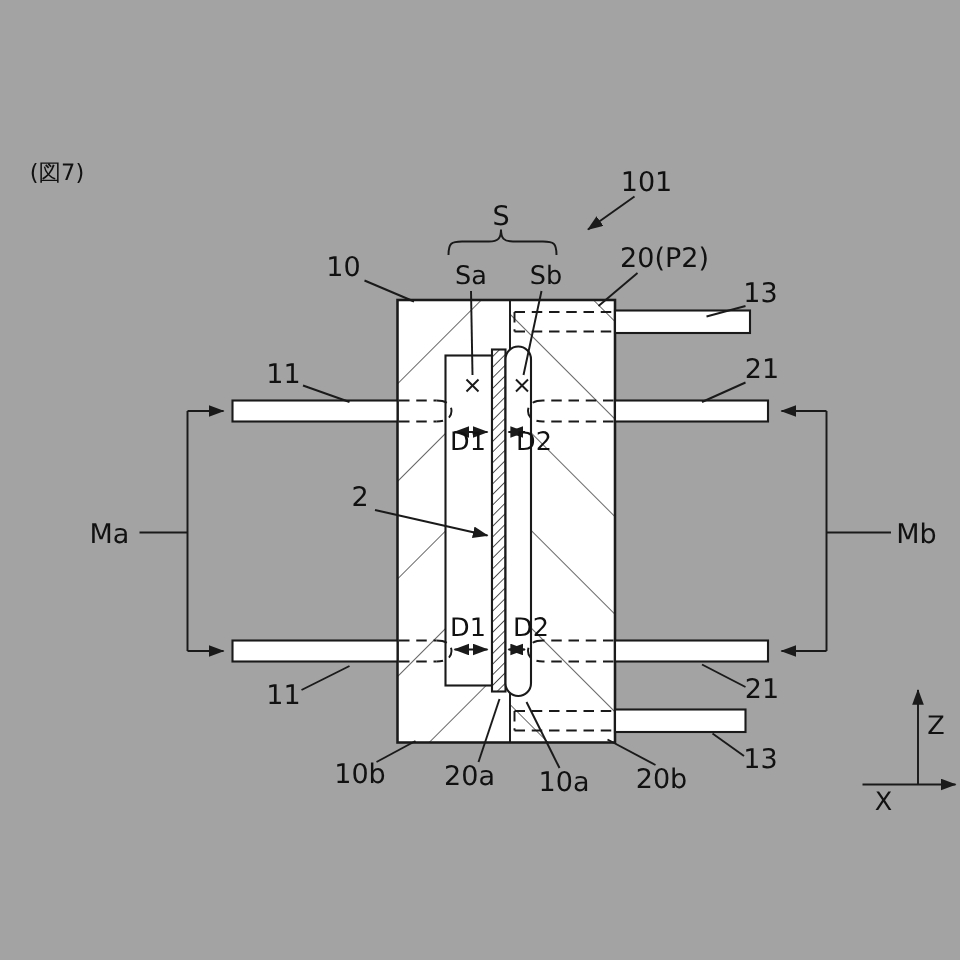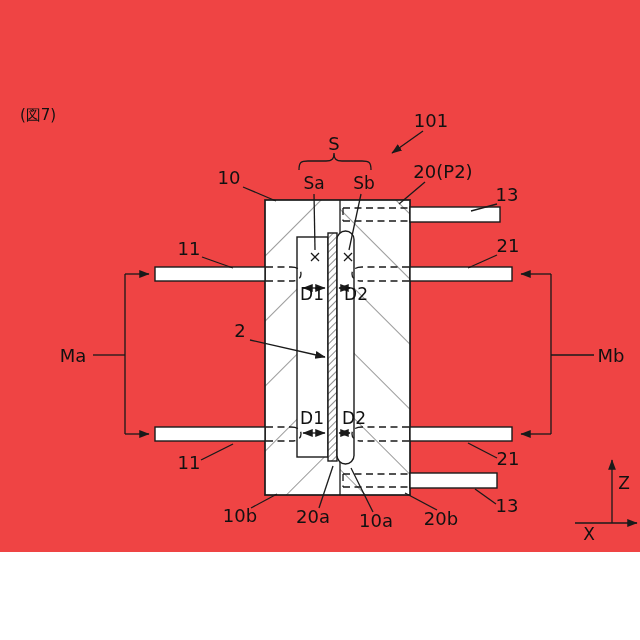--- a/index.html
+++ b/index.html
@@ -1,16 +1,16 @@
 <!DOCTYPE html>
 <html><head>
 <meta charset="utf-8">
 <style>
   html,body{margin:0;padding:0;background:#ffffff;}
-  .page{width:640px;height:552px;position:relative;background:#ef4444;overflow:hidden;}
+  .page{width:640px;height:640px;position:relative;background:#a3a3a3;overflow:hidden;}
   svg{display:block;}
   text{font-family:"DejaVu Sans", sans-serif;fill:#111111;}
   .t18{font-size:18px;}
   .t17{font-size:17px;}
   .t15{font-size:15px;}
   .ln{stroke:#1a1a1a;stroke-width:1.3;fill:none;}
   .thick{stroke:#1a1a1a;stroke-width:1.7;fill:none;}
   .part{stroke:#1a1a1a;stroke-width:1.4;}
   .dash{stroke:#1a1a1a;stroke-width:1.3;fill:none;stroke-dasharray:7 4.5;}
 </style>

